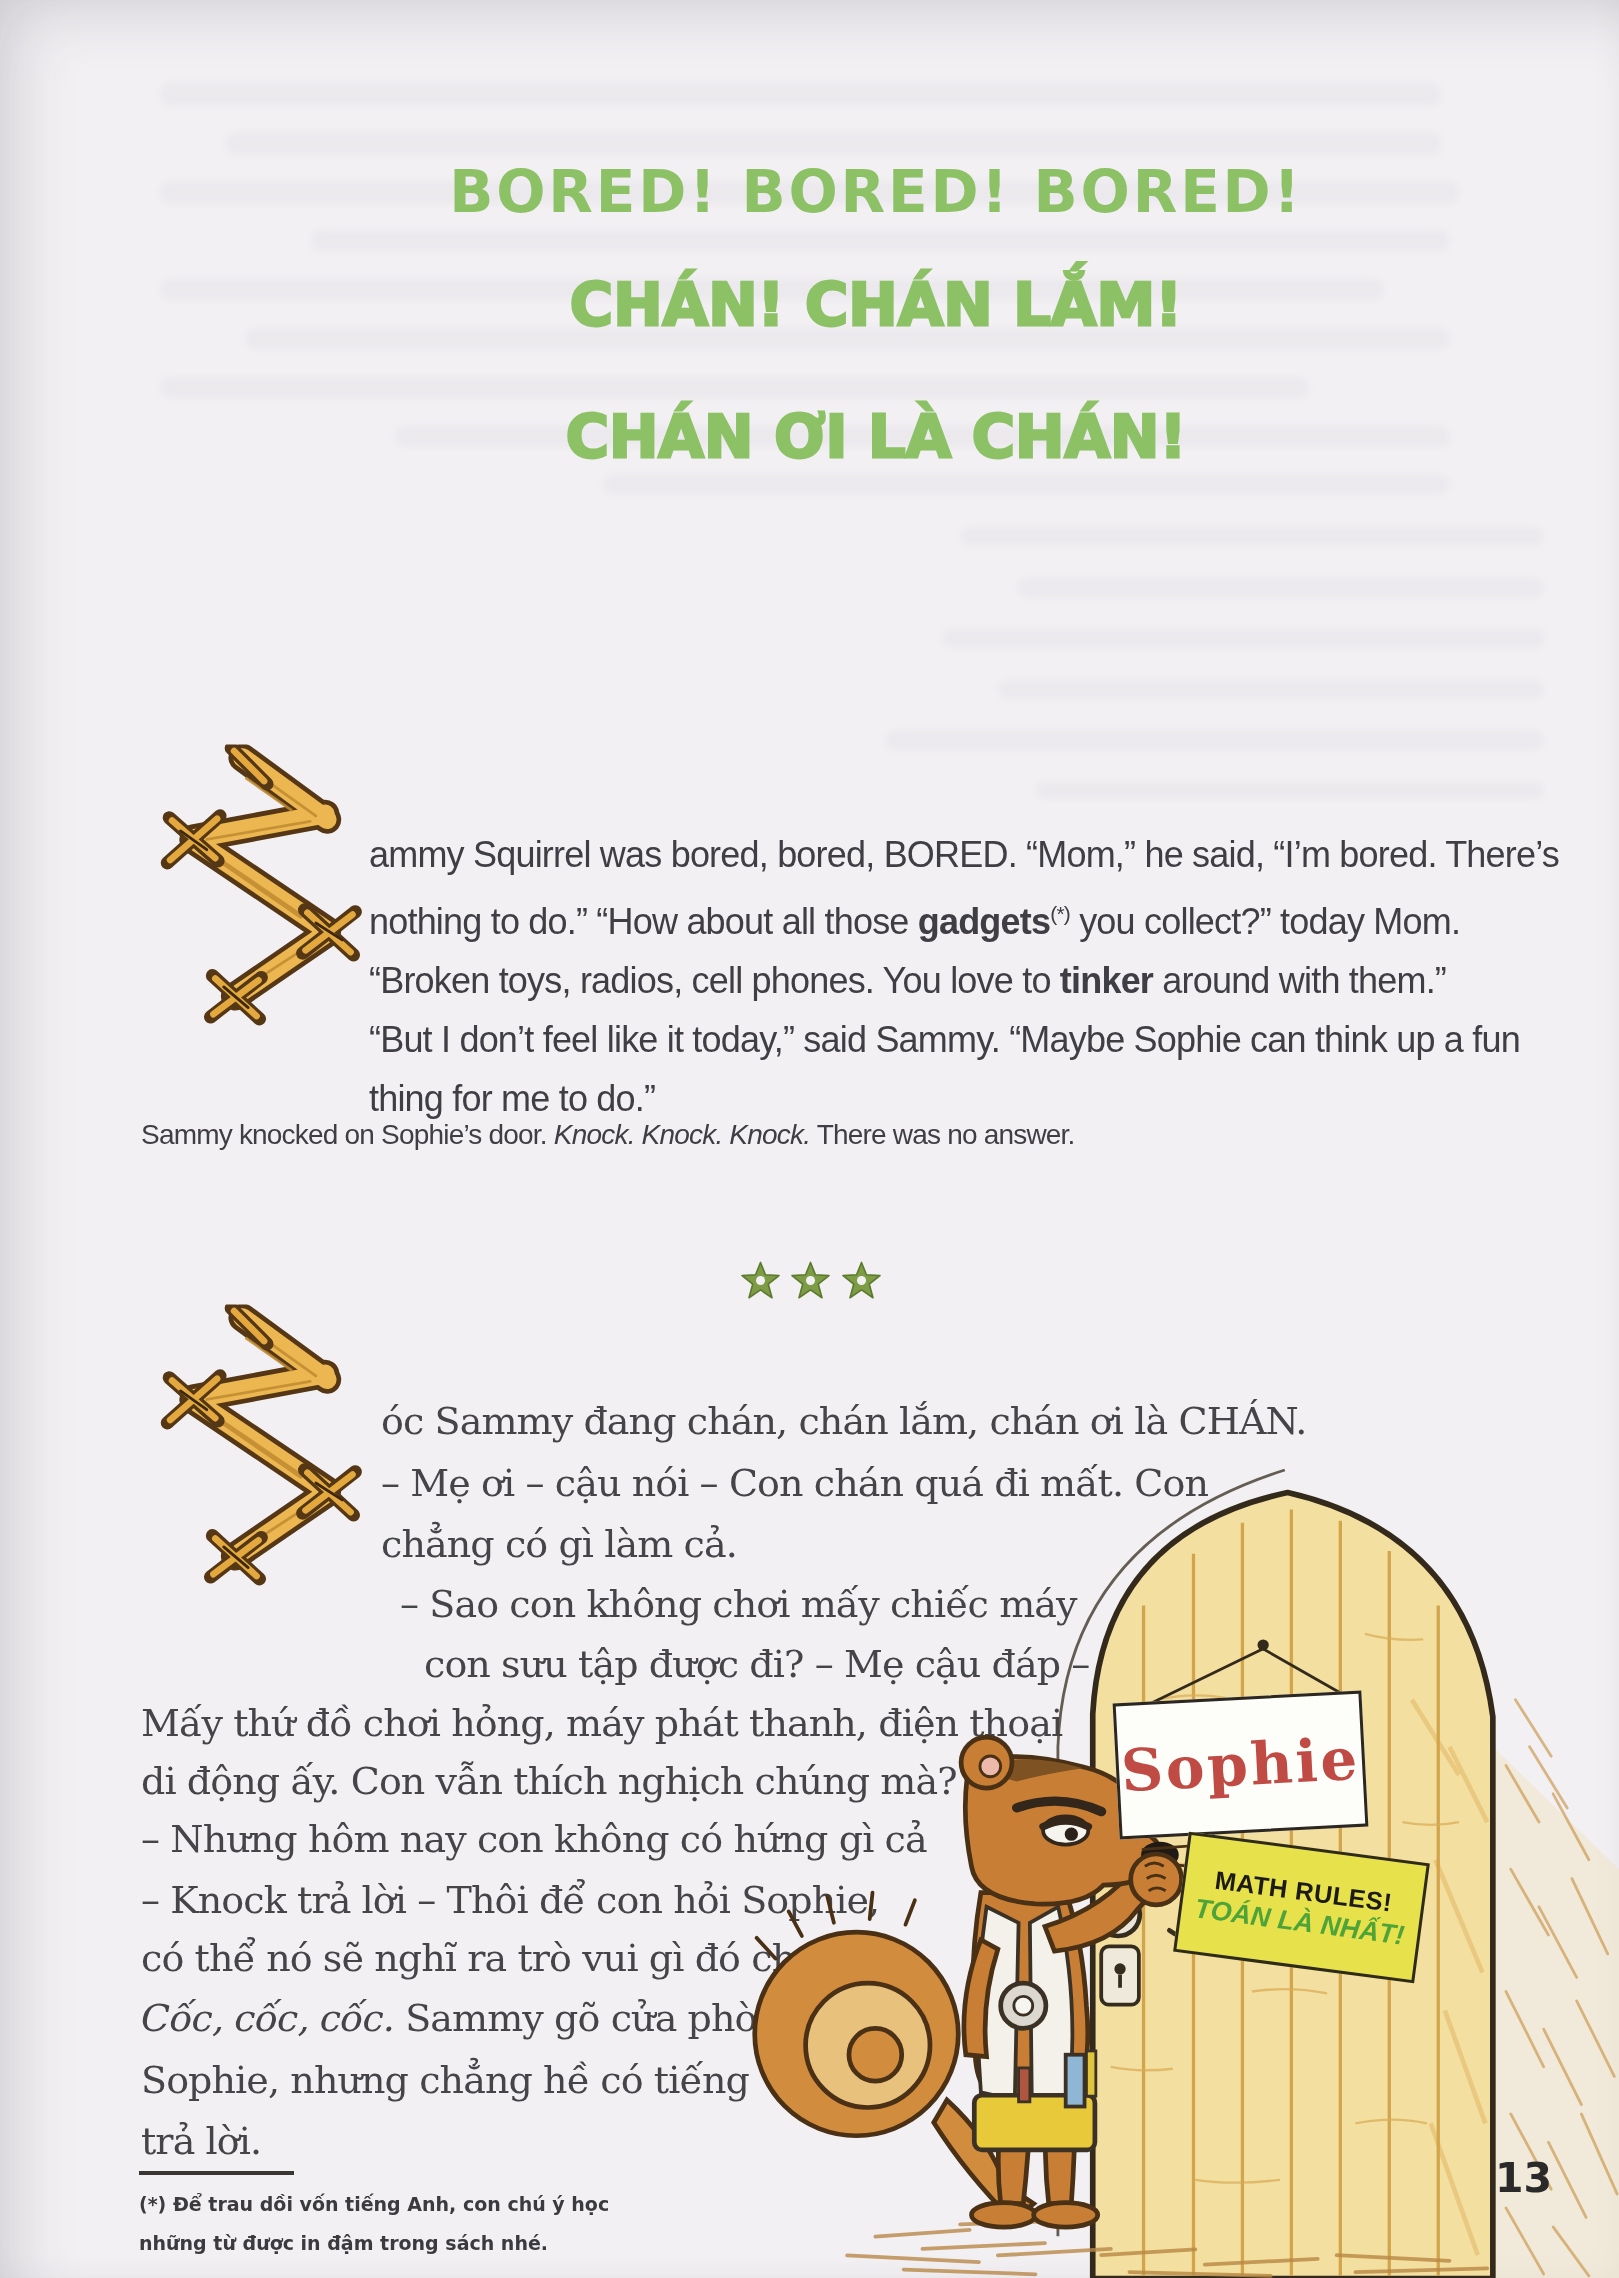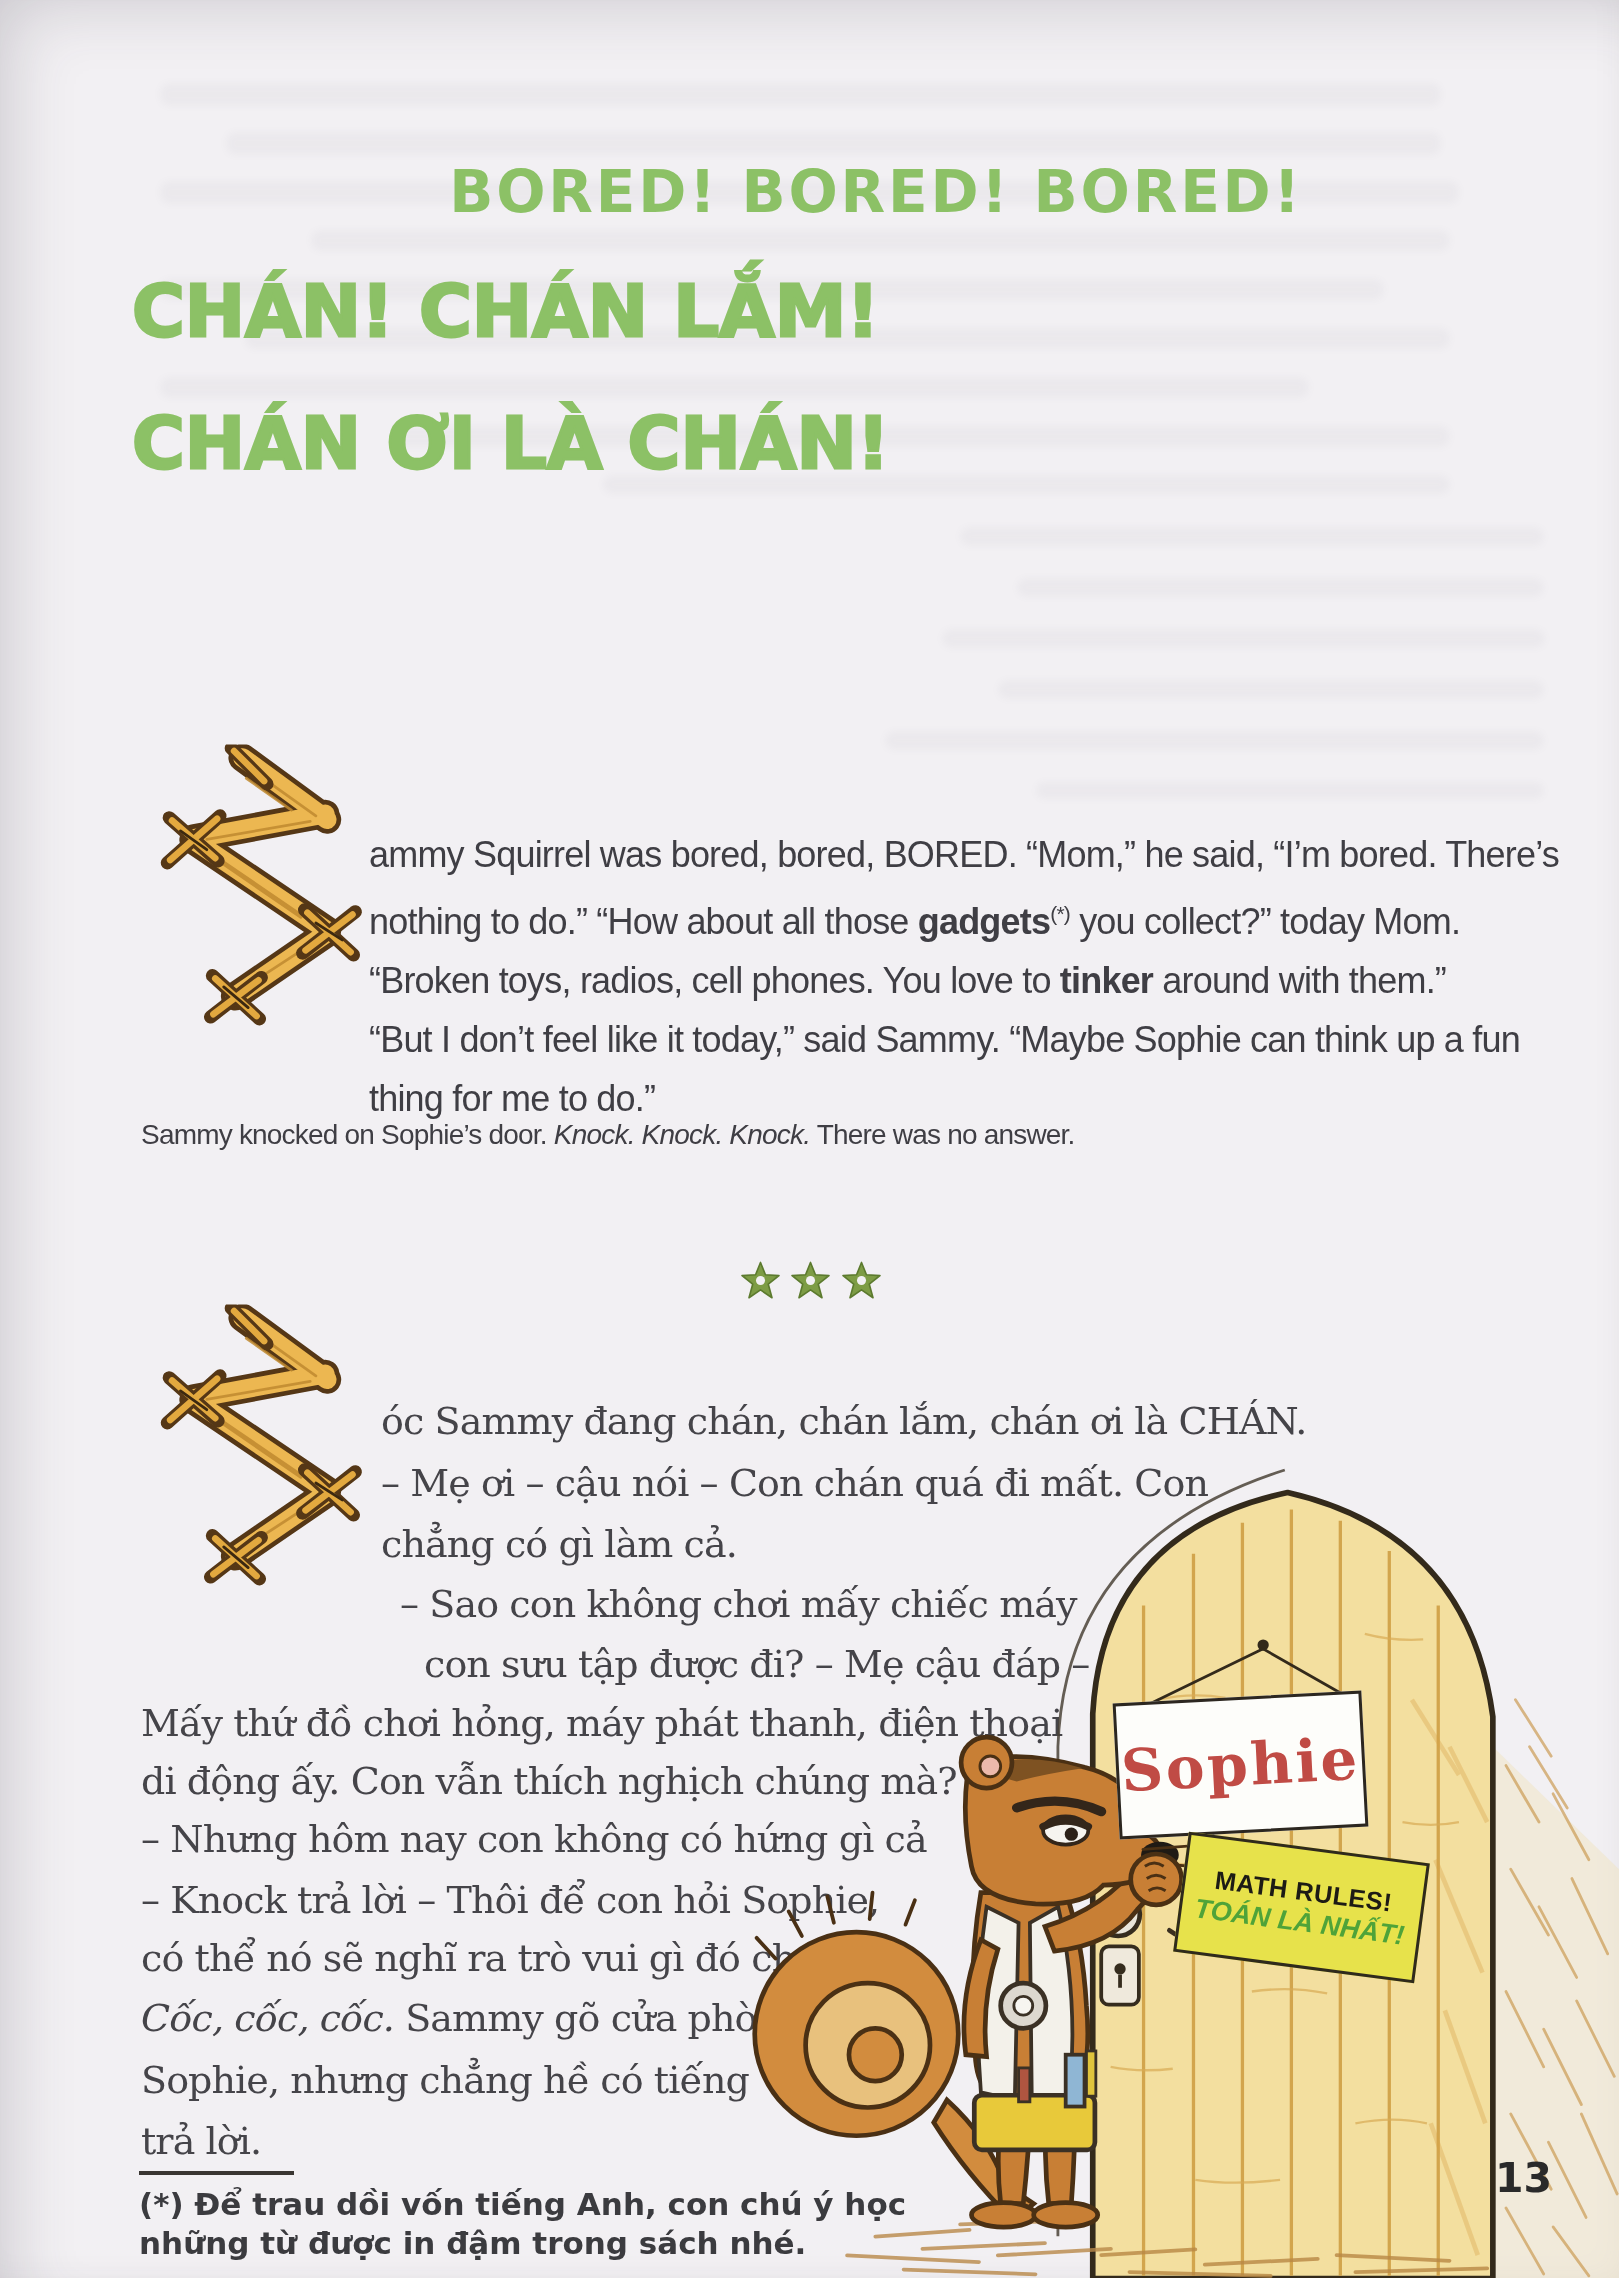--- a/index.html
+++ b/index.html
@@ -11,22 +11,22 @@
   body{width:1620px;height:2279px;background:#e7e4e8;font-family:"Liberation Sans",sans-serif;}
   #page{position:relative;width:1620px;height:2279px;background:var(--page-bg);overflow:hidden;
         box-shadow:inset 33px 28px 66px -23.5px rgba(60,55,70,.20), inset -11.3px -11.3px 42px -23.5px rgba(60,55,70,.10);}
   .abs{position:absolute;}
   
   .ghost{position:absolute;background:#7d7a8c;opacity:.055;filter:blur(3.8px);border-radius:9.4px;}
   
   .title-en{left:132px;top:158px;width:1488px;text-align:center;
             font-family:"DejaVu Sans",sans-serif;font-weight:bold;font-size:58px;
             letter-spacing:2.8px;color:var(--green);}
-  .title-vi{left:132px;width:1488px;text-align:left;font-family:"DejaVu Sans",sans-serif;
-            font-weight:800;font-size:72px;line-height:1;color:var(--green);
+  .title-vi{left:132px;width:1488px;text-align:center;font-family:"DejaVu Sans",sans-serif;
+            font-weight:800;font-size:59px;line-height:1;color:var(--green);
             -webkit-text-stroke:2.8px var(--green);letter-spacing:0px;}
   .title-vi.l1{top:275px;} .title-vi.l2{top:407px;}
   
   .en-block{left:369px;top:825px;width:1215px;font-size:36px;line-height:59px;
             letter-spacing:-0.8px;color:var(--body-text);}
   .en-line{white-space:nowrap;}
   .en-knock{left:141px;top:1119px;font-size:28px;letter-spacing:-0.8px;color:var(--body-text);white-space:nowrap;}
   .b{font-weight:bold;} .i{font-style:italic;}
   sup.fn{font-size:21px;vertical-align:super;}
   
@@ -45,21 +45,21 @@
   .sign-math{left:1180px;top:1847px;width:237px;height:115px;transform:rotate(7.5deg);
       background:var(--sign-yellow);border:3.8px solid #2f2a1c;display:flex;flex-direction:column;
       align-items:center;justify-content:center;z-index:5;}
   .sign-math .m1{font-family:"Liberation Sans",sans-serif;font-weight:900;font-size:25.4px;
       letter-spacing:0.5px;color:#1d1b15;}
   .sign-math .m2{font-family:"Liberation Sans",sans-serif;font-weight:900;font-style:italic;
       font-size:27px;color:var(--sign-green);margin-top:1.9px;}
   
   .foot-rule{left:139px;top:2171px;width:155px;height:3.8px;background:#3a3632;}
   .footnote{left:139px;top:2185px;width:772px;font-family:"DejaVu Sans",sans-serif;
-      font-weight:bold;font-size:31px;line-height:39px;color:var(--foot);}
+      font-weight:bold;font-size:19px;line-height:39px;color:var(--foot);}
   
   .pageno{left:1495px;top:2154px;font-family:"DejaVu Sans",sans-serif;font-weight:bold;
       font-size:41px;color:#2a2a2a;z-index:6;}
   svg{display:block;}
 </style>
 </head>
 <body>
 
 <svg width="0" height="0" style="position:absolute">
   <defs>

